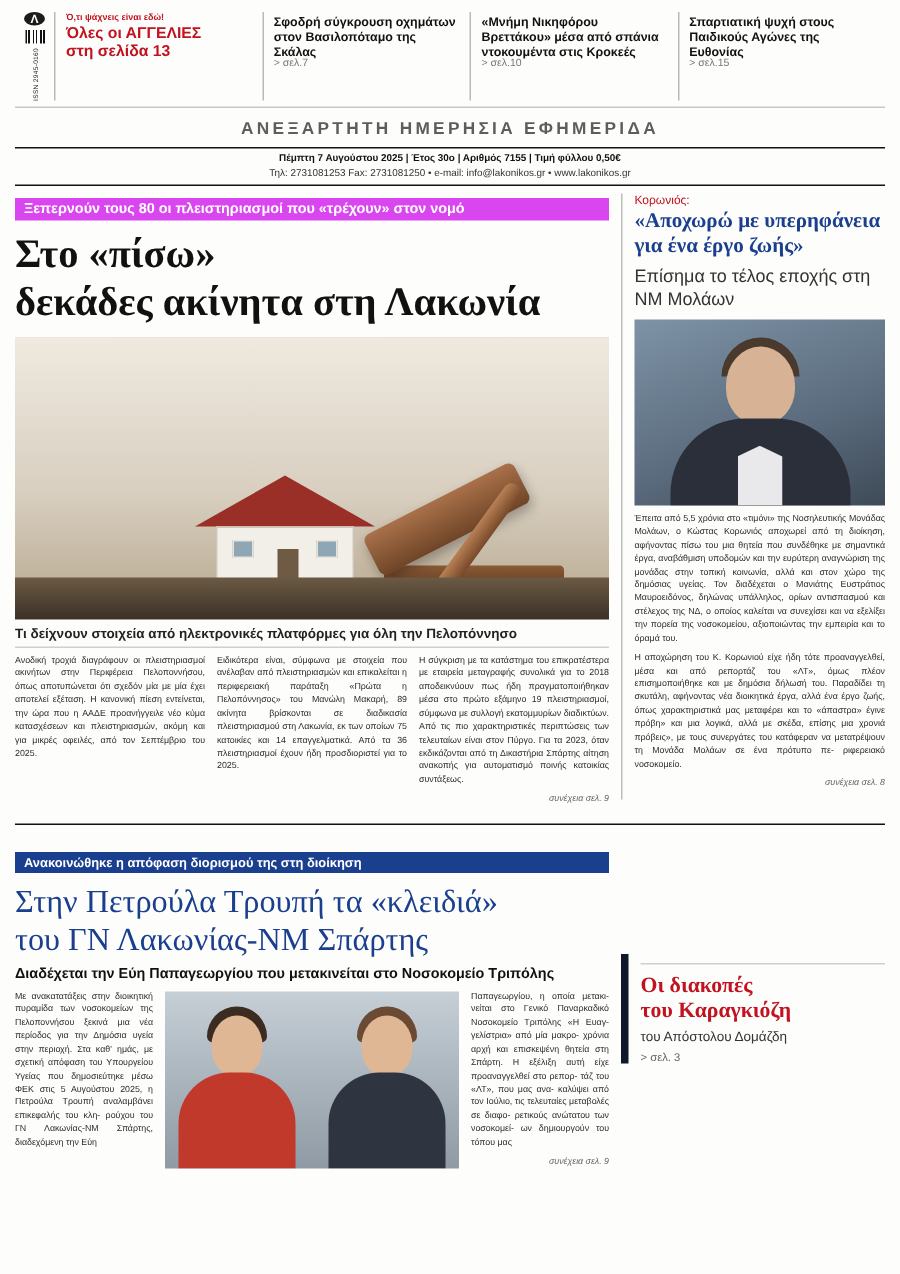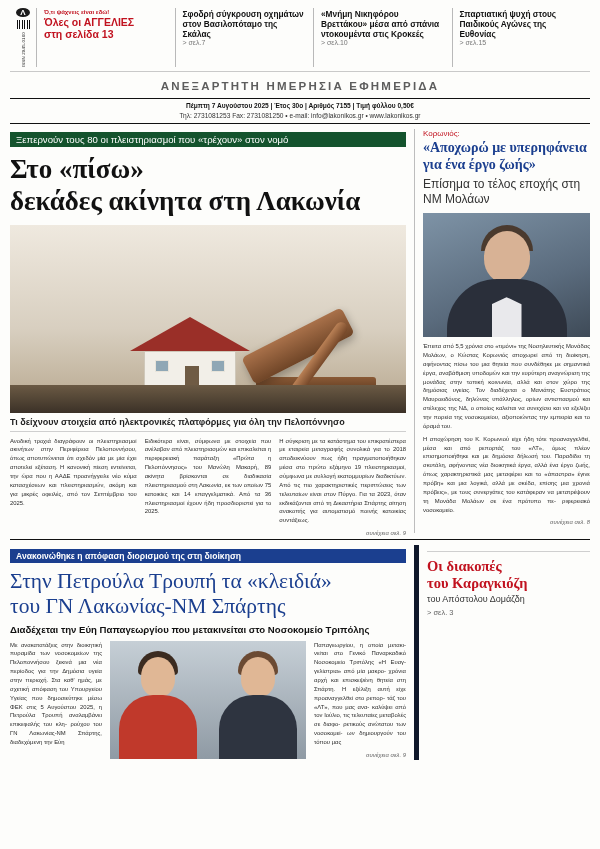--- a/index.html
+++ b/index.html
@@ -129,24 +129,24 @@
     height: 404px;
   }
   .left-col { width: 404px; padding-right: 8px; }
   .right-col {
     width: 176px;
     border-left: 1px solid #bdbdbd;
     padding-left: 8px;
   }
 
   .kicker {
-    background: #14532d;
+    background: #d946ef;
     color: #fff;
     font-size: 9.6px;
-    font-weight: normal;
+    font-weight: bold;
     padding: 2px 6px;
     display: inline-block;
     width: 100%;
   }
   .lead-head {
     font-family: "Liberation Serif", serif;
     font-weight: bold;
     font-size: 27px;
     line-height: 1.12;
     margin: 7px 0 0 0;
@@ -293,24 +293,25 @@
     font-size: 5.9px;
     line-height: 1.5;
     text-align: justify;
     color: #2b2b2b;
     margin-top: 5px;
   }
   .rc-text p { margin: 0 0 4px 0; }
 
   
   .lower {
-    margin-top: 6px;
+    margin-top: 16px;
     border-top: 1px solid #111;
-    padding-top: 5px;
+    padding-top: 15px;
     display: flex;
+    align-items: center;
   }
   .lower-left { width: 404px; padding-right: 8px; }
   .lower-right {
     width: 176px;
     border-left: 5px solid #0f172a;
     padding-left: 8px;
   }
   .l-kicker {
     background: #1b3f8f;
     color: #fff;

